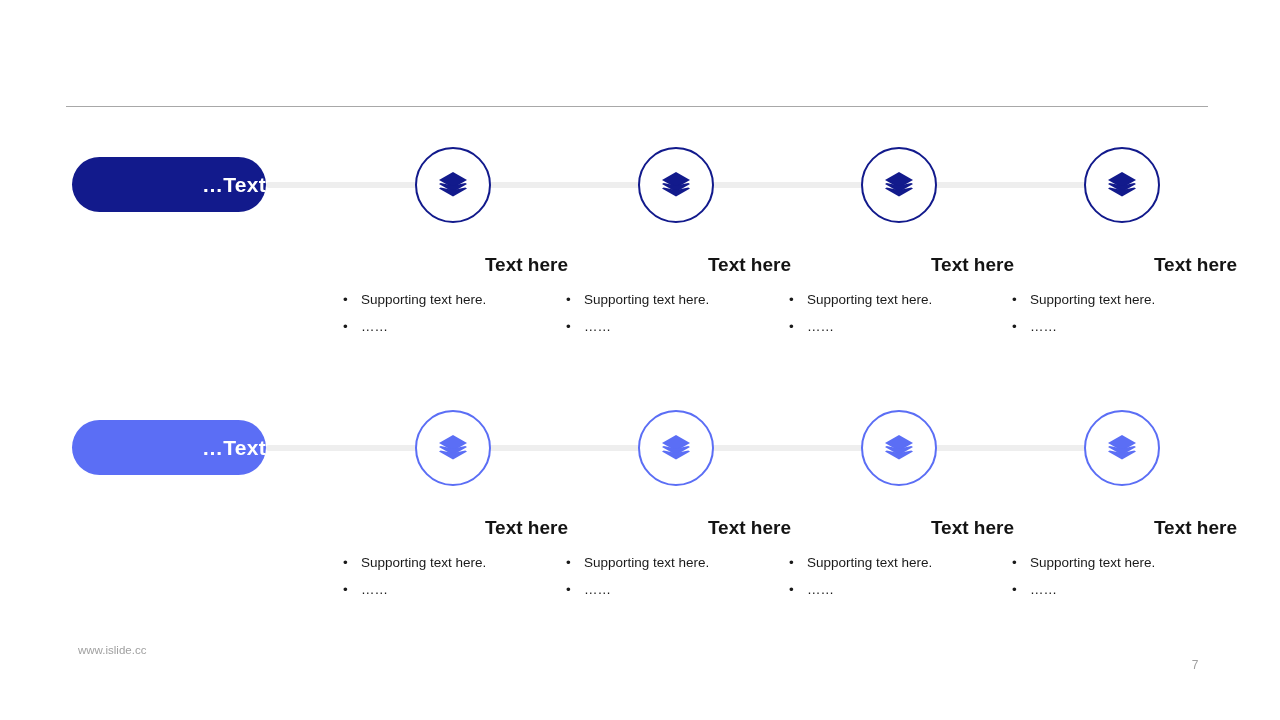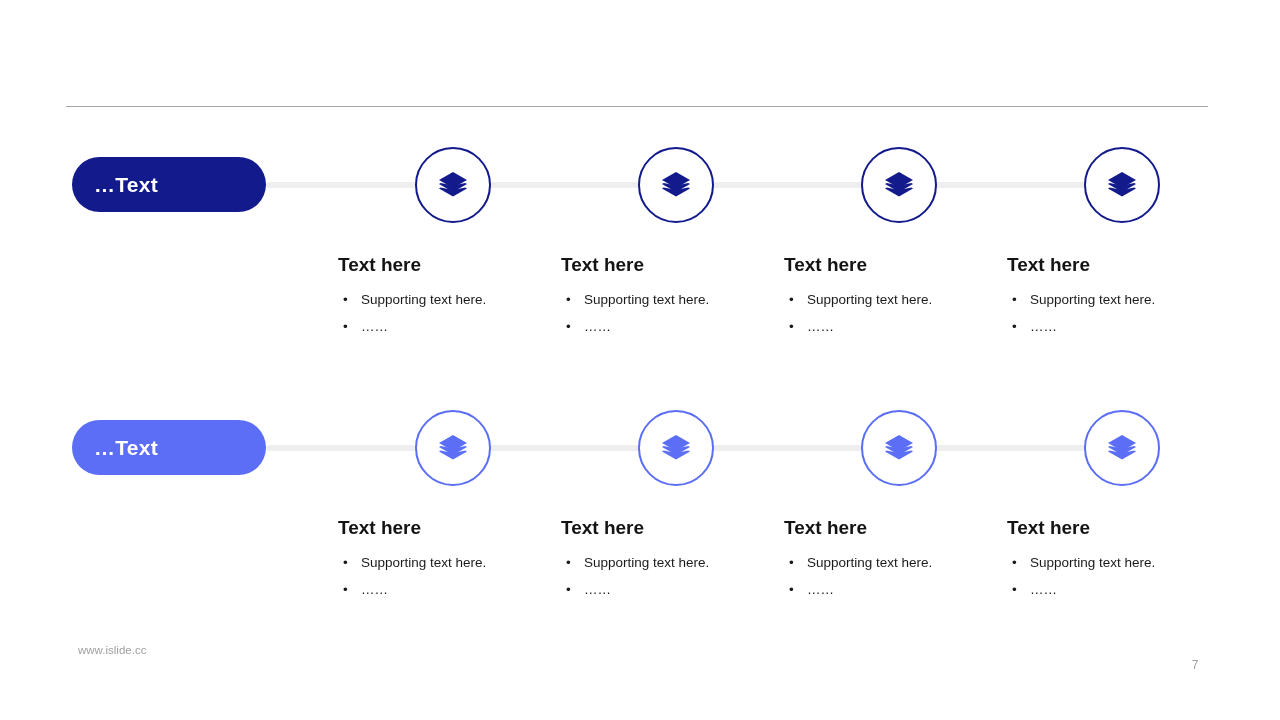--- a/index.html
+++ b/index.html
@@ -46,21 +46,21 @@
   
   .pill {
     position: absolute;
     left: 72px;
     top: 0px;
     width: 194px;
     height: 55px;
     border-radius: 28px;
     display: flex;
     align-items: center;
-    justify-content: flex-start;
+    justify-content: flex-end;
   }
   .pill-text {
     color: #ffffff;
     font-size: 21px;
     font-weight: bold;
     letter-spacing: 0.3px;
     padding-left: 22px;
   }
 
   
@@ -80,21 +80,21 @@
 
   
   .col {
     position: absolute;
     width: 230px;
   }
   .col--r1 { top: 96px; }
   .col--r2 { top: 96px; }
 
   .col-title {
-    text-align: left;
+    text-align: right;
     font-size: 19px;
     font-weight: bold;
     color: #141414;
     line-height: 24px;
   }
   .bullets {
     margin-top: 16px;
     padding: 0;
     list-style: none;
   }

